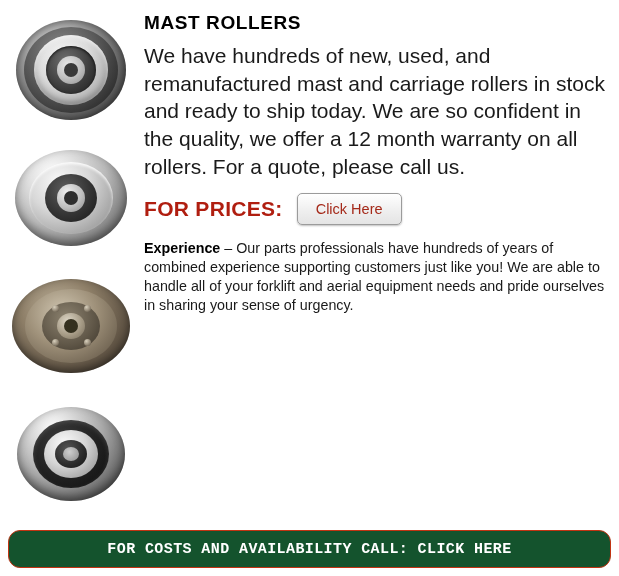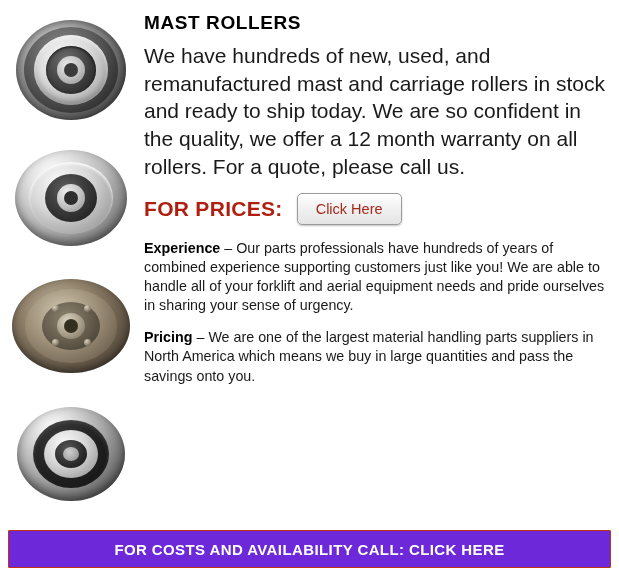--- a/index.html
+++ b/index.html
@@ -270,28 +270,29 @@
     font-weight: bold;
     color: #000;
   }
   
   .banner {
     position: absolute;
     left: 8px;
     bottom: 8px;
     width: 603px;
     height: 38px;
-    background: #6d28d9;
+    background: #14532d;
     border: 1px solid #c23312;
-    border-radius: 1px;
+    border-radius: 12px;
     display: flex;
     align-items: center;
     justify-content: center;
     box-sizing: border-box;
     cursor: pointer;
+    font-family: Liberation Mono, monospace;
   }
   .banner-text {
     color: #ffffff;
     font-weight: bold;
     font-size: 15px;
     letter-spacing: 0.4px;
   }
 </style>
 </head>
 <body>
@@ -360,23 +361,20 @@
         <span class="click-here-btn">Click Here</span>
       </div>
 
       <p class="feature">
         <b>Experience</b><span> – </span><span>Our parts professionals have hundreds of years of combined experience supporting customers just like you!  We are able to handle all of your forklift and aerial equipment needs and pride ourselves in sharing your sense of urgency.</span>
       </p>
 
 
 
 
-      <p class="feature">
-        <b>Pricing</b><span> – </span><span>We are one of the largest material handling parts suppliers in North America which means we buy in large quantities and pass the savings onto you.</span>
-      </p>
 
     </div>
   </div>
 
   <div class="banner">
     <span class="banner-text">FOR COSTS AND AVAILABILITY CALL: CLICK HERE</span>
   </div>
 
 </div>
 

